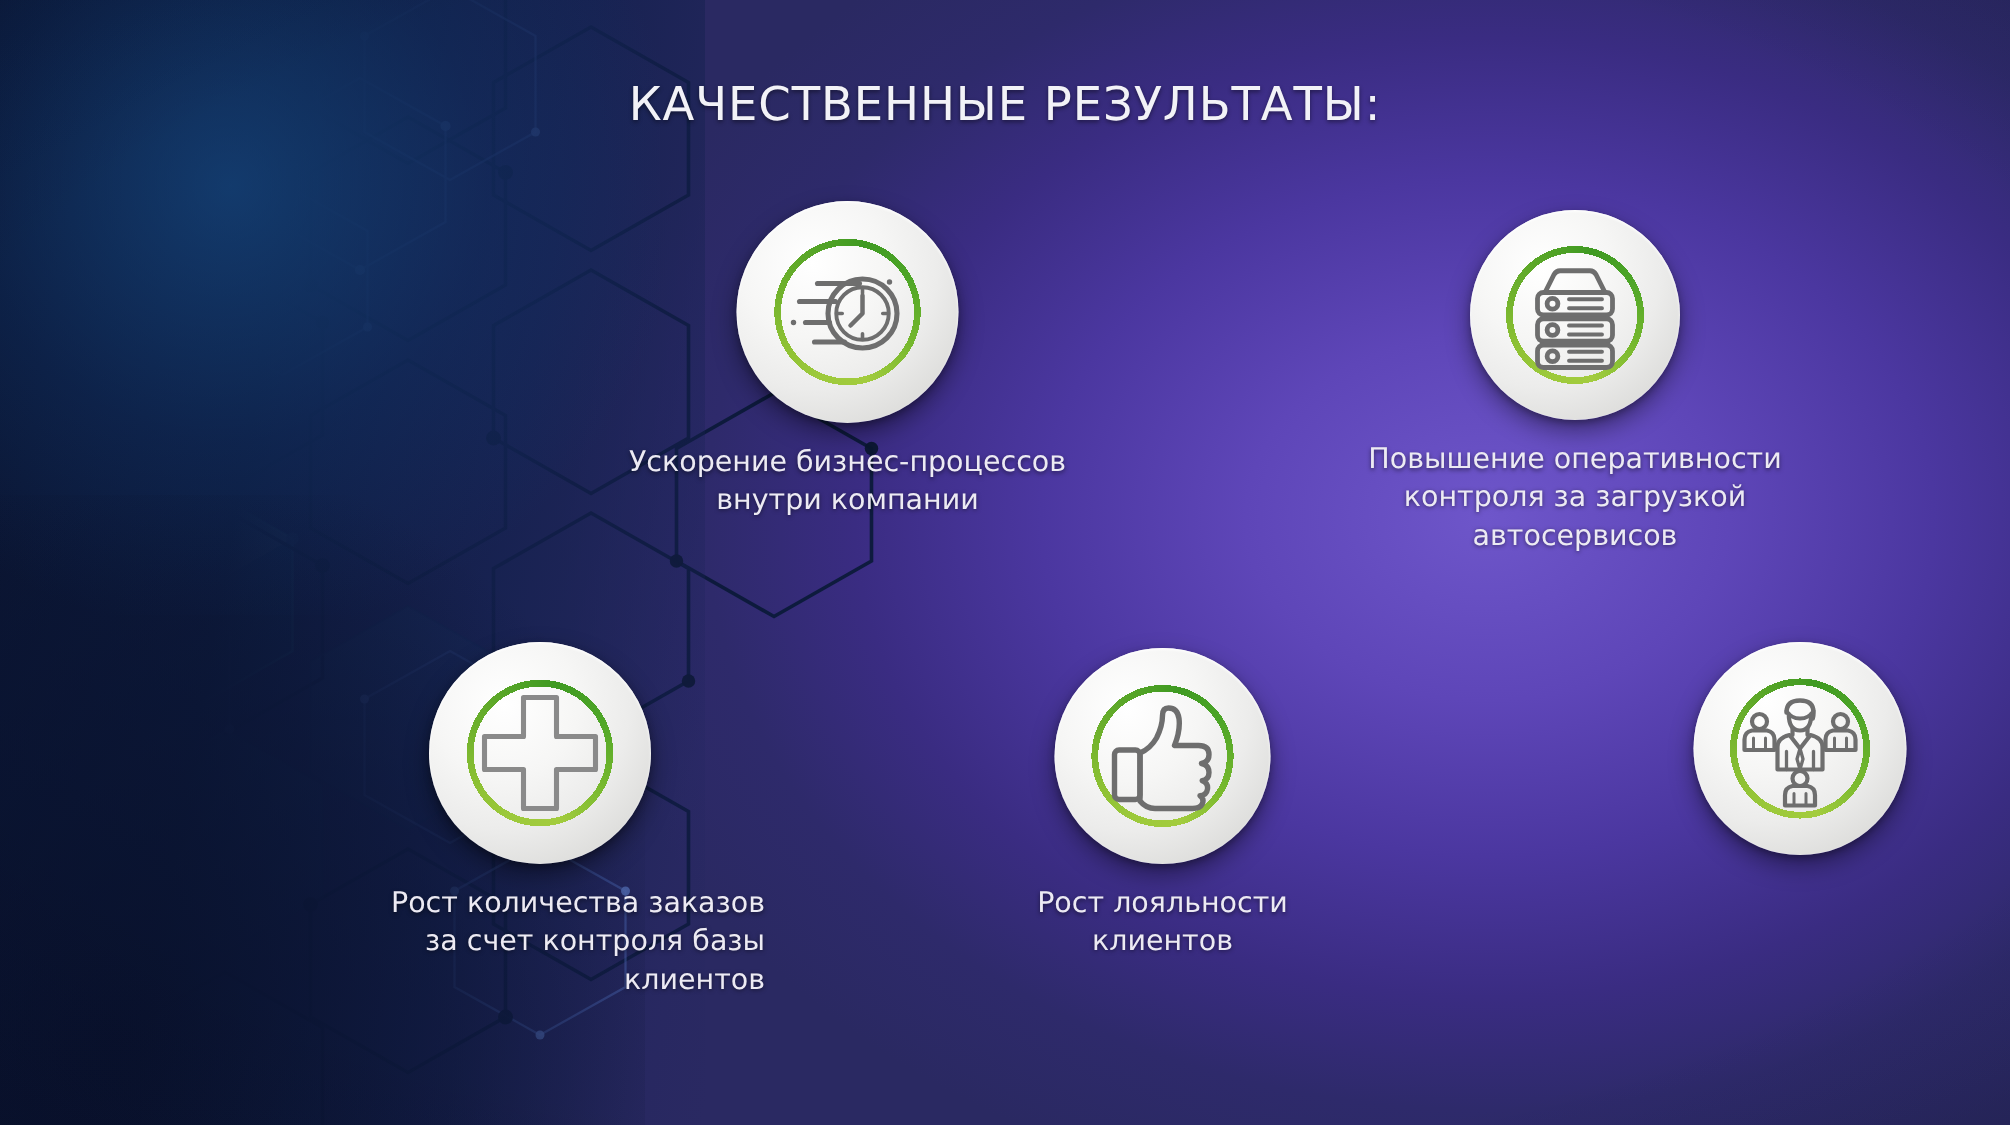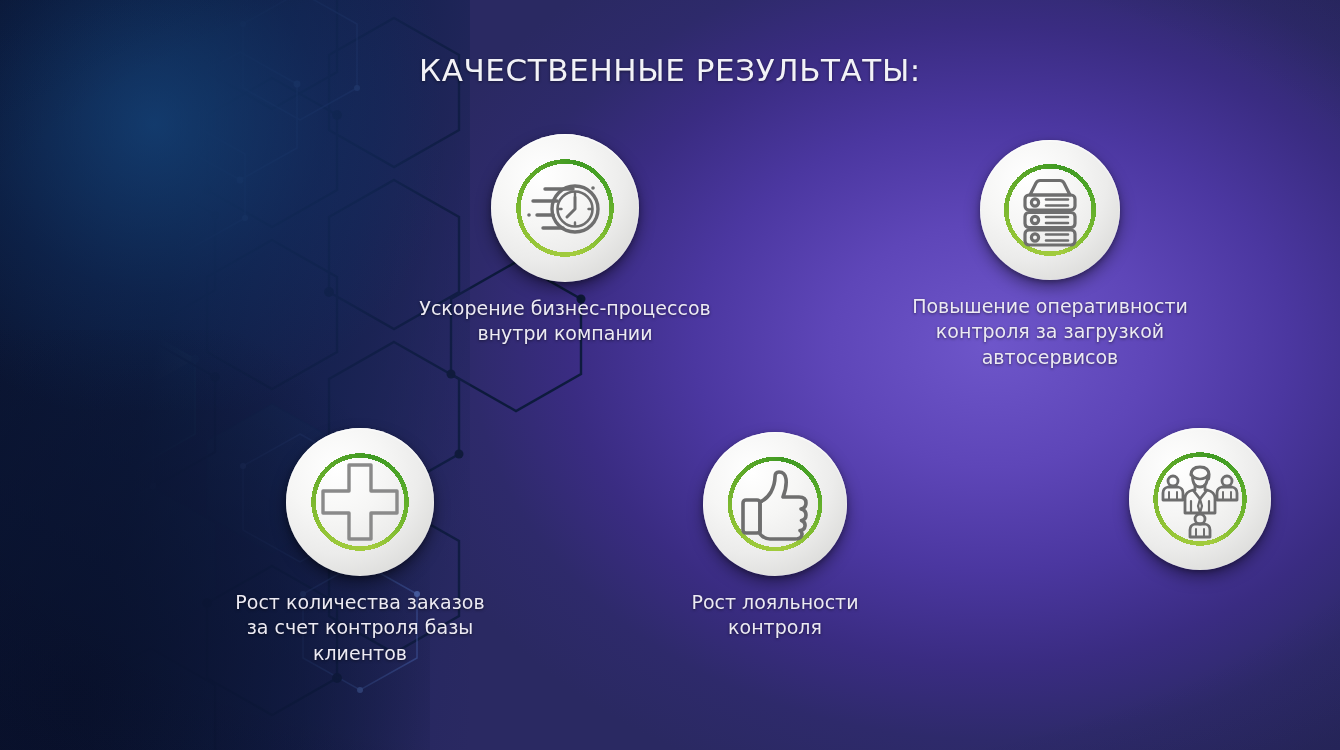--- a/index.html
+++ b/index.html
@@ -281,21 +281,21 @@
           <path d="M33 26.5 L55 26.5 M33 32.5 L55 32.5" stroke-width="2.6"></path>
           <path d="M33 44 L55 44 M33 50 L55 50" stroke-width="2.6"></path>
           <path d="M33 61.5 L55 61.5 M33 67.5 L55 67.5" stroke-width="2.6"></path>
         </svg>
       </div>
     </div>
     <div class="caption">Повышение оперативности
 контроля за загрузкой автосервисов</div>
   </div>
 
-  <div class="item" style="left:210px; top:428px; width:300px;">
+  <div class="item" style="left:210px; top:428px; width:300px;text-align:right;">
     <div class="badge" style="width:148px; height:148px;">
       <div class="ring" style="inset:5px;"></div>
       <div class="glyph">
         <svg width="86" height="86" viewBox="0 0 86 86" fill="none" stroke="#8a8a8a" stroke-width="3.4" stroke-linejoin="round">
           <path d="M32 6 L54 6 L54 32 L80 32 L80 54 L54 54 L54 80 L32 80 L32 54 L6 54 L6 32 L32 32 Z"></path>
         </svg>
       </div>
     </div>
     <div class="caption">Рост количества заказов
 за счет контроля базы
@@ -306,21 +306,21 @@
     <div class="badge" style="width:144px; height:144px;">
       <div class="ring" style="inset:5px;"></div>
       <div class="glyph">
         <svg width="76" height="76" viewBox="0 0 76 76" fill="none" stroke="#6e6e6e" stroke-width="3.6" stroke-linecap="round" stroke-linejoin="round">
           <rect x="6" y="34" width="17" height="33" rx="3"></rect>
           <path d="M23 36 Q30 33 34 26 Q38 18 38 11 Q38 6 42 6 Q48 6 49 13 Q50 21 46 31 L62 31 Q69 31 69 37 Q69 42 64 43 Q69 44 69 49 Q69 53.5 64.5 54.5 Q68.5 56 68 60 Q67.5 64 63 64.5 Q66 66.5 64.5 70 Q63 73 58 73 L33 73 Q27 73 23 68 Z"></path>
         </svg>
       </div>
     </div>
     <div class="caption">Рост лояльности
-контроля</div>
+клиентов</div>
   </div>
 
   <div class="item" style="left:1060px; top:428px; width:280px;">
     <div class="badge" style="width:142px; height:142px;">
       <div class="ring" style="inset:5px;"></div>
       <div class="glyph">
         <svg width="86" height="82" viewBox="0 0 86 82" fill="none" stroke="#6e6e6e" stroke-width="2.8" stroke-linecap="round" stroke-linejoin="round">
 
           <path d="M34 17 Q34 9 43 9 Q52 9 52 17 Q52 19 51.5 21" stroke-width="3"></path>
           <path d="M34 16 Q37 21 43 21 Q49 21 52 16" stroke-width="2.6"></path>

